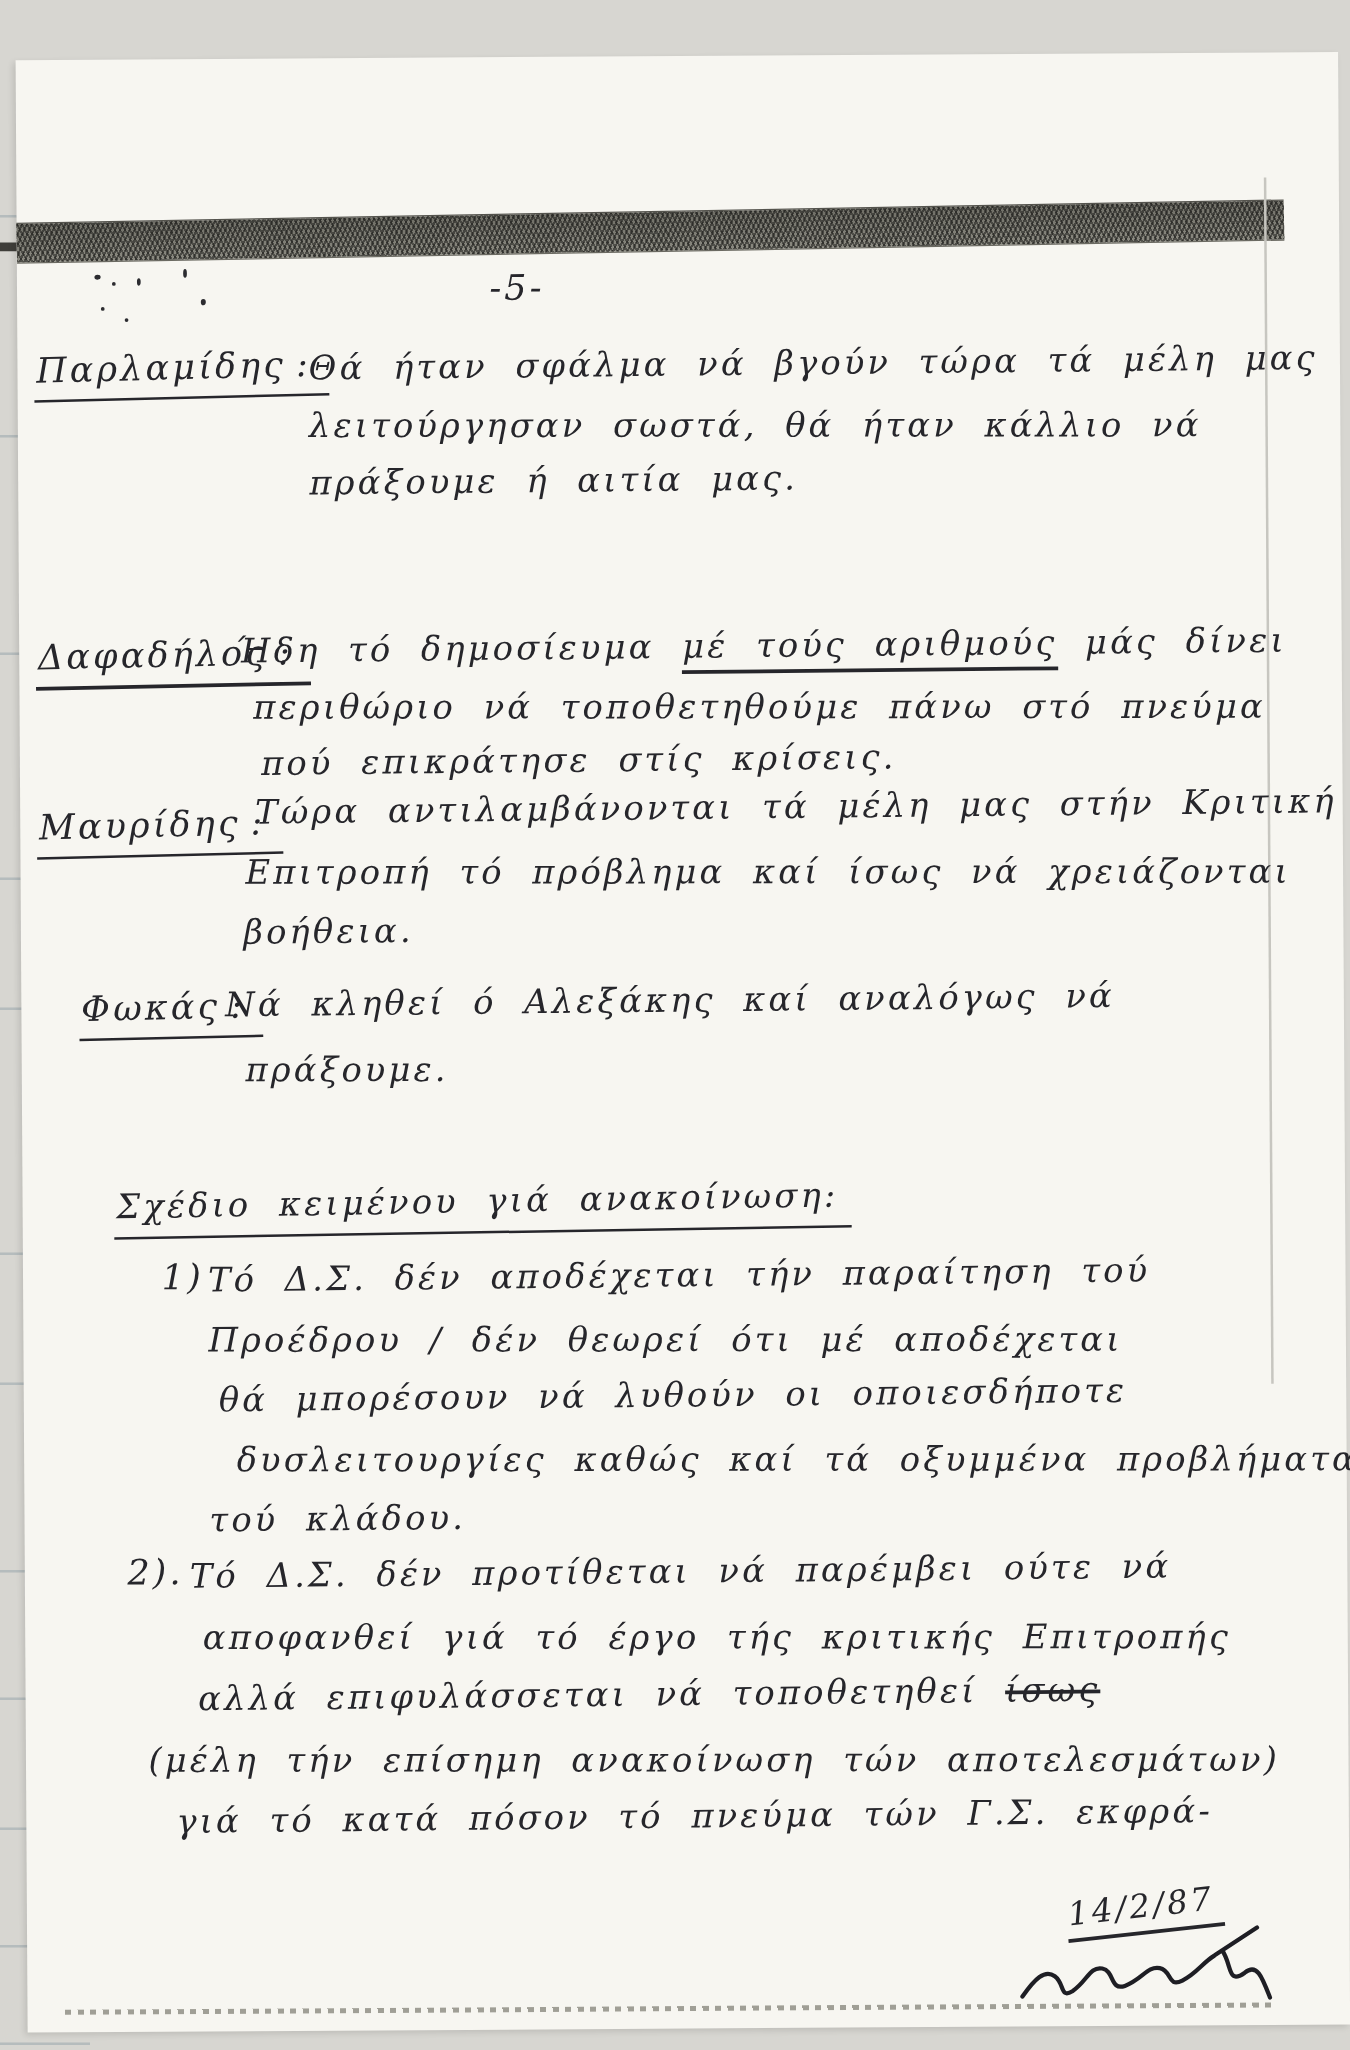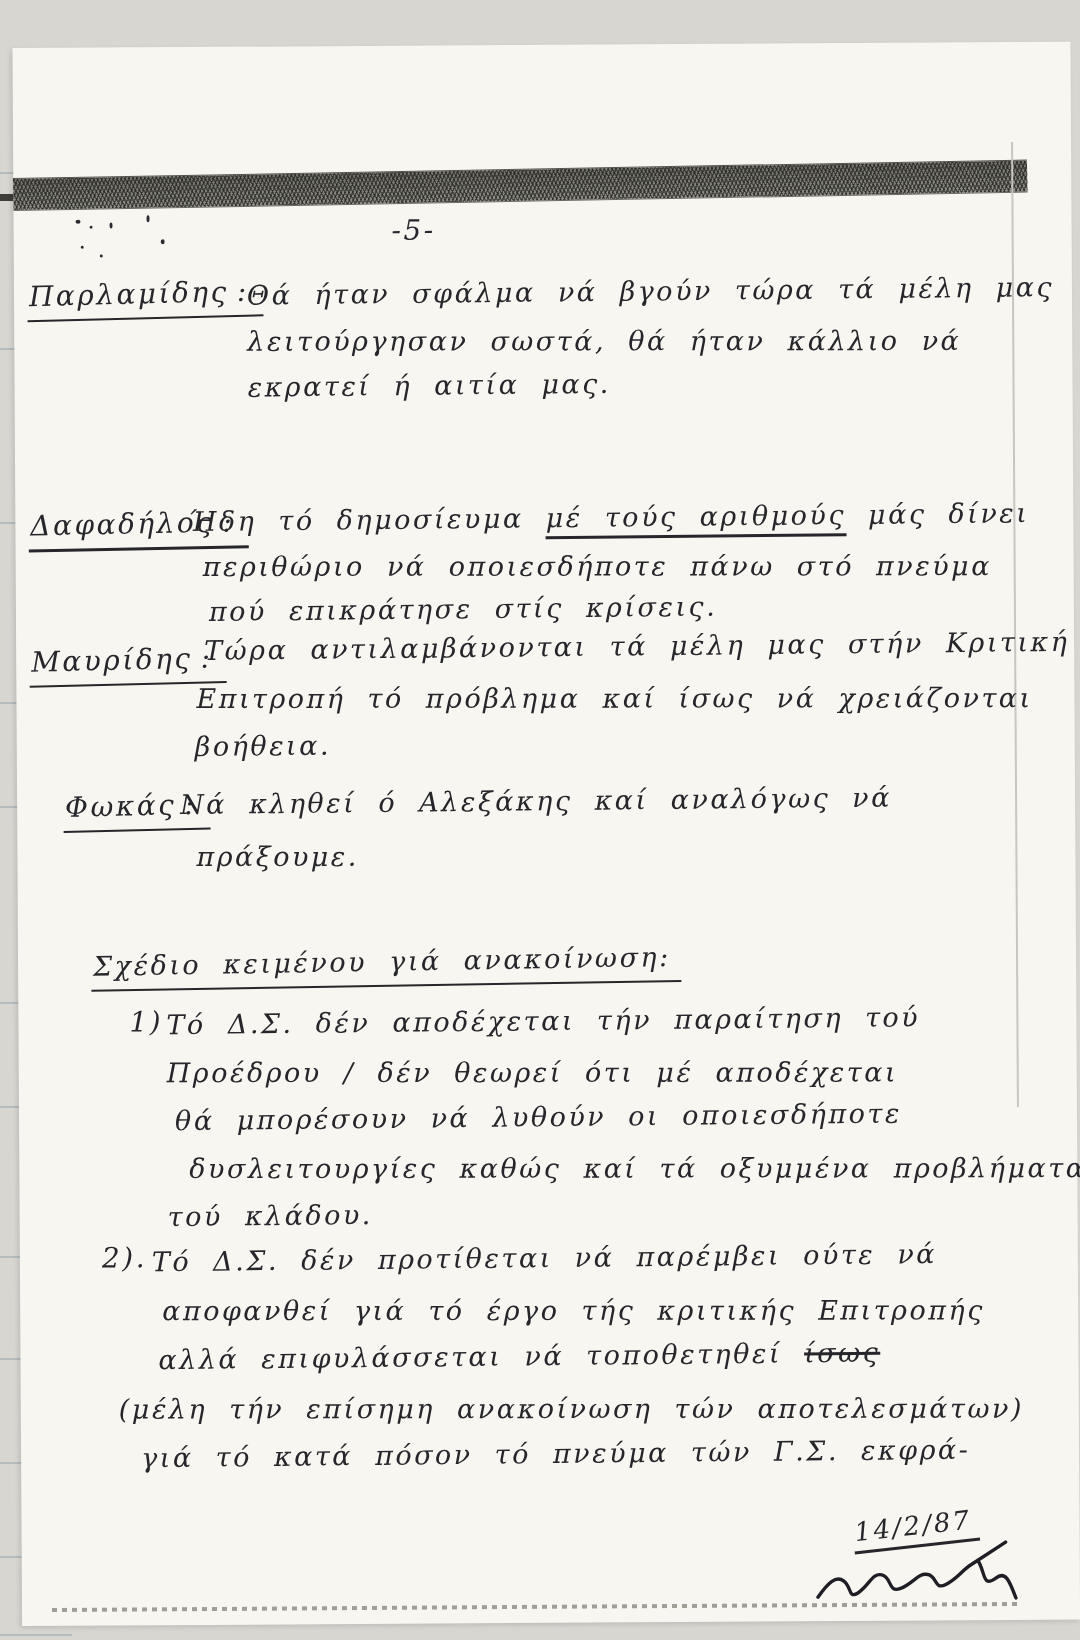--- a/index.html
+++ b/index.html
@@ -104,29 +104,29 @@
   <div class="speck" style="left:86px;top:207px;width:3px;height:3px;"></div>
 
   <div class="pgnum hw">-5-</div>
 
   <div class="block-label hw" style="left:13px;top:230px;transform:rotate(-1.1deg);">
     <span>Παρλαμίδης</span><span class="colon">:</span>
   </div>
   <div class="lines hw" style="left:233px;top:226px;font-size:27px;line-height:46px;">
     <div class="ln">Θά ήταν σφάλμα νά βγούν τώρα τά μέλη μας</div>
     <div class="ln">λειτούργησαν σωστά, θά ήταν κάλλιο νά</div>
-    <div class="ln">εκρατεί ή αιτία μας.</div>
+    <div class="ln">πράξουμε ή αιτία μας.</div>
   </div>
 
   <div class="block-label hw" style="left:13px;top:460px;transform:rotate(-0.8deg);border-bottom-width:3px;">
     <span>Δαφαδήλος</span><span class="colon">:</span>
   </div>
   <div class="lines hw" style="left:173px;top:452px;font-size:27px;line-height:45px;">
     <div class="ln"><span>Ήδη τό δημοσίευμα </span><span class="u-seg">μέ τούς αριθμούς</span><span> μάς δίνει</span></div>
-    <div class="ln" style="margin-left:14px;">περιθώριο νά οποιεσδήποτε πάνω στό πνεύμα</div>
+    <div class="ln" style="margin-left:14px;">περιθώριο νά τοποθετηθούμε πάνω στό πνεύμα</div>
     <div class="ln" style="margin-left:20px;">πού επικράτησε στίς κρίσεις.</div>
   </div>
 
   <div class="block-label hw" style="left:13px;top:596px;transform:rotate(-1deg);">
     <span>Μαυρίδης</span><span class="colon">:</span>
   </div>
   <div class="lines hw" style="left:188px;top:580px;font-size:27px;line-height:48px;">
     <div class="ln">Τώρα αντιλαμβάνονται τά μέλη μας στήν Κριτική</div>
     <div class="ln" style="margin-left:-8px;">Επιτροπή τό πρόβλημα καί ίσως νά χρειάζονται</div>
     <div class="ln" style="margin-left:-10px;">βοήθεια.</div>

